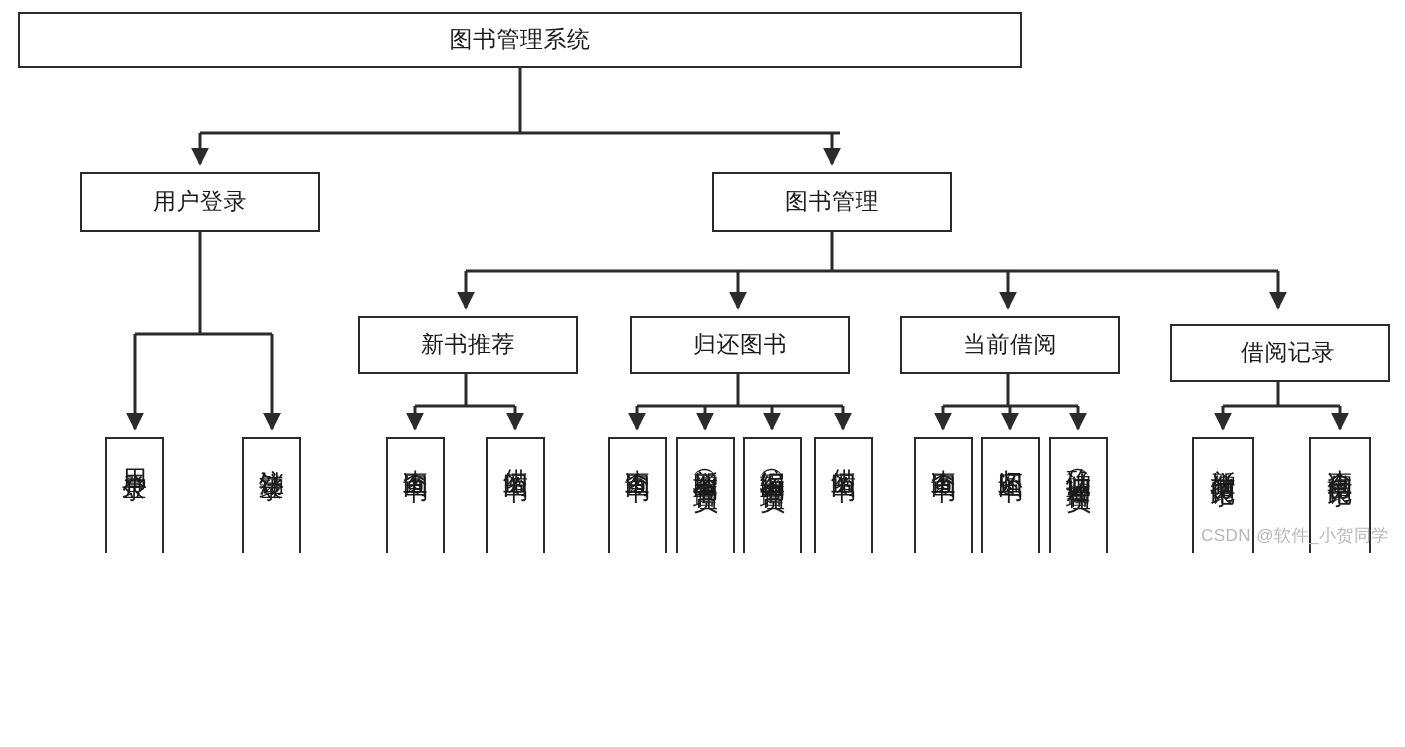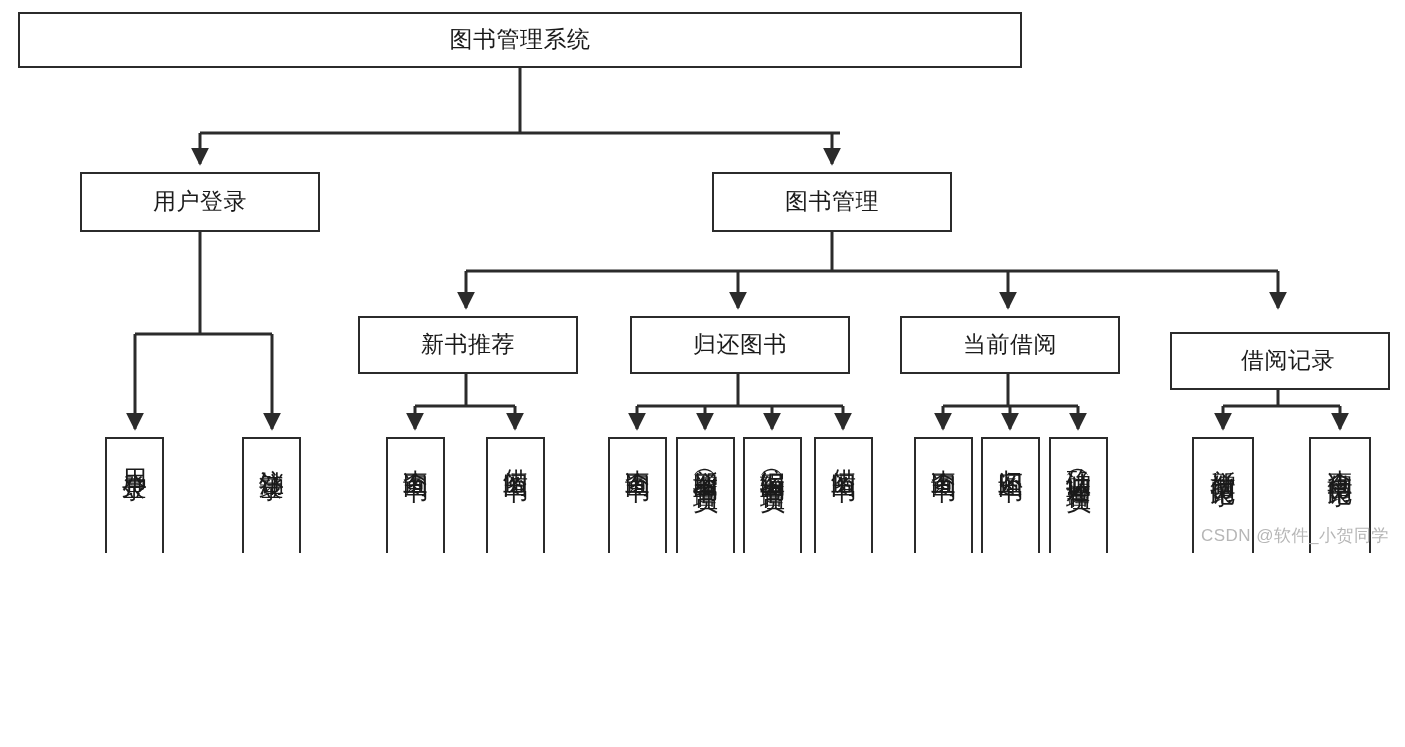--- a/index.html
+++ b/index.html
@@ -141,21 +141,21 @@
 
   <div class="node node-mid" style="left:358px; top:316px; width:220px; height:58px;">
     <span class="label">新书推荐</span>
   </div>
   <div class="node node-mid" style="left:630px; top:316px; width:220px; height:58px;">
     <span class="label">归还图书</span>
   </div>
   <div class="node node-mid" style="left:900px; top:316px; width:220px; height:58px;">
     <span class="label">当前借阅</span>
   </div>
-  <div class="node node-mid" style="left:1170px; top:332px; width:220px; height:58px;padding-left:16px;">
+  <div class="node node-mid" style="left:1170px; top:324px; width:220px; height:58px;padding-left:16px;">
     <span class="label">借阅记录</span>
   </div>
 
   <div class="node node-leaf" style="left:105px; top:437px; width:59px; height:298px;">
     <span class="label">用户登录</span>
   </div>
   <div class="node node-leaf" style="left:242px; top:437px; width:59px; height:298px;">
     <span class="label">注销登录</span>
   </div>
 

